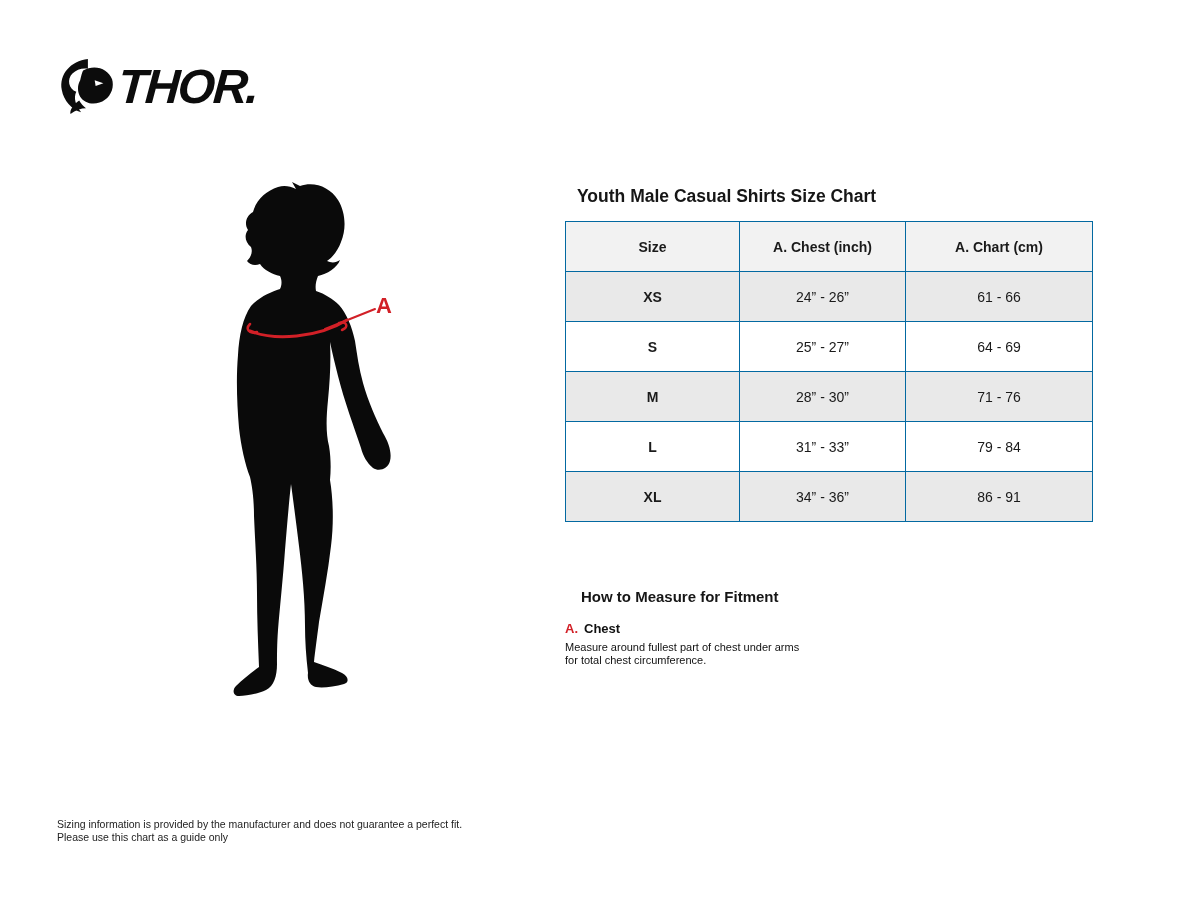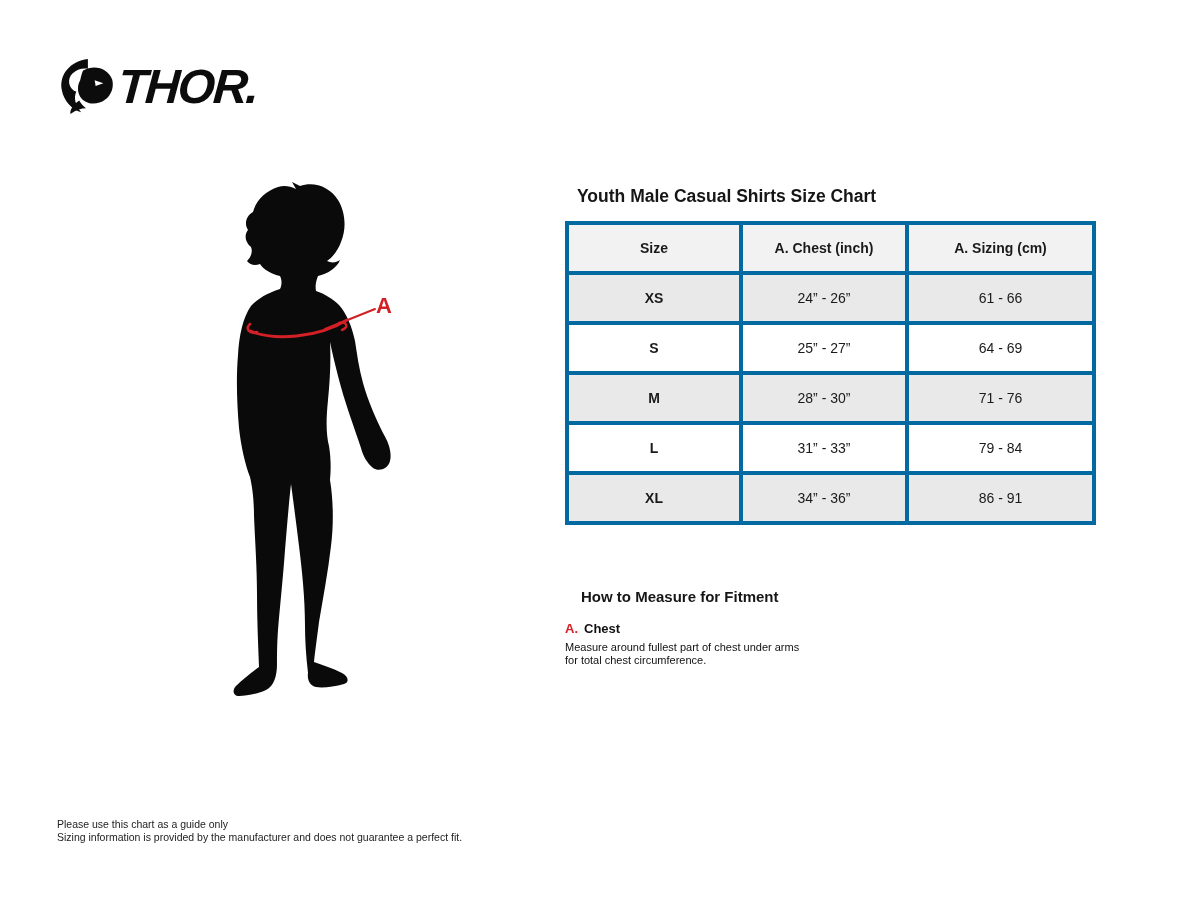--- a/index.html
+++ b/index.html
@@ -50,21 +50,21 @@
     font-weight: bold;
     color: #161616;
     margin: 0 0 14px 12px;
   }
   table.size-table {
     border-collapse: collapse;
     width: 527px;
     table-layout: fixed;
   }
   .size-table th, .size-table td {
-    border: 4px solid #0369a1;
+    border: 1px solid #0369a1;
     text-align: center;
     vertical-align: middle;
     font-size: 14px;
     color: #1a1a1a;
     padding: 0;
   }
   .size-table thead th {
     height: 50px;
     background: #f2f2f2;
     font-weight: bold;
@@ -192,21 +192,21 @@
     <table class="size-table">
       <colgroup>
         <col class="col-size">
           <col class="col-inch">
           <col class="col-cm">
       </colgroup>
       <thead>
         <tr>
           <th>Size</th>
           <th>A. Chest (inch)</th>
-          <th>A. Sizing (cm)</th>
+          <th>A. Chart (cm)</th>
         </tr>
       </thead>
       <tbody>
         <tr class="stripe">
           <td class="size-cell">XS</td>
           <td>24” - 26”</td>
           <td>61 - 66</td>
         </tr>
         <tr class="plain">
           <td class="size-cell">S</td>
@@ -236,17 +236,17 @@
     <h2 class="measure-heading">How to Measure for Fitment</h2>
     <div class="measure-item">
       <div class="measure-item-title">
         <span class="measure-key">A.</span><span class="measure-label">Chest</span>
       </div>
       <p class="measure-desc">Measure around fullest part of chest under arms for total chest circumference.</p>
     </div>
   </section>
 
   <footer class="disclaimer">
+    <div>Sizing information is provided by the manufacturer and does not guarantee a perfect fit.</div>
     <div>Please use this chart as a guide only</div>
-    <div>Sizing information is provided by the manufacturer and does not guarantee a perfect fit.</div>
   </footer>
 
 </div>
 
 </body></html>

